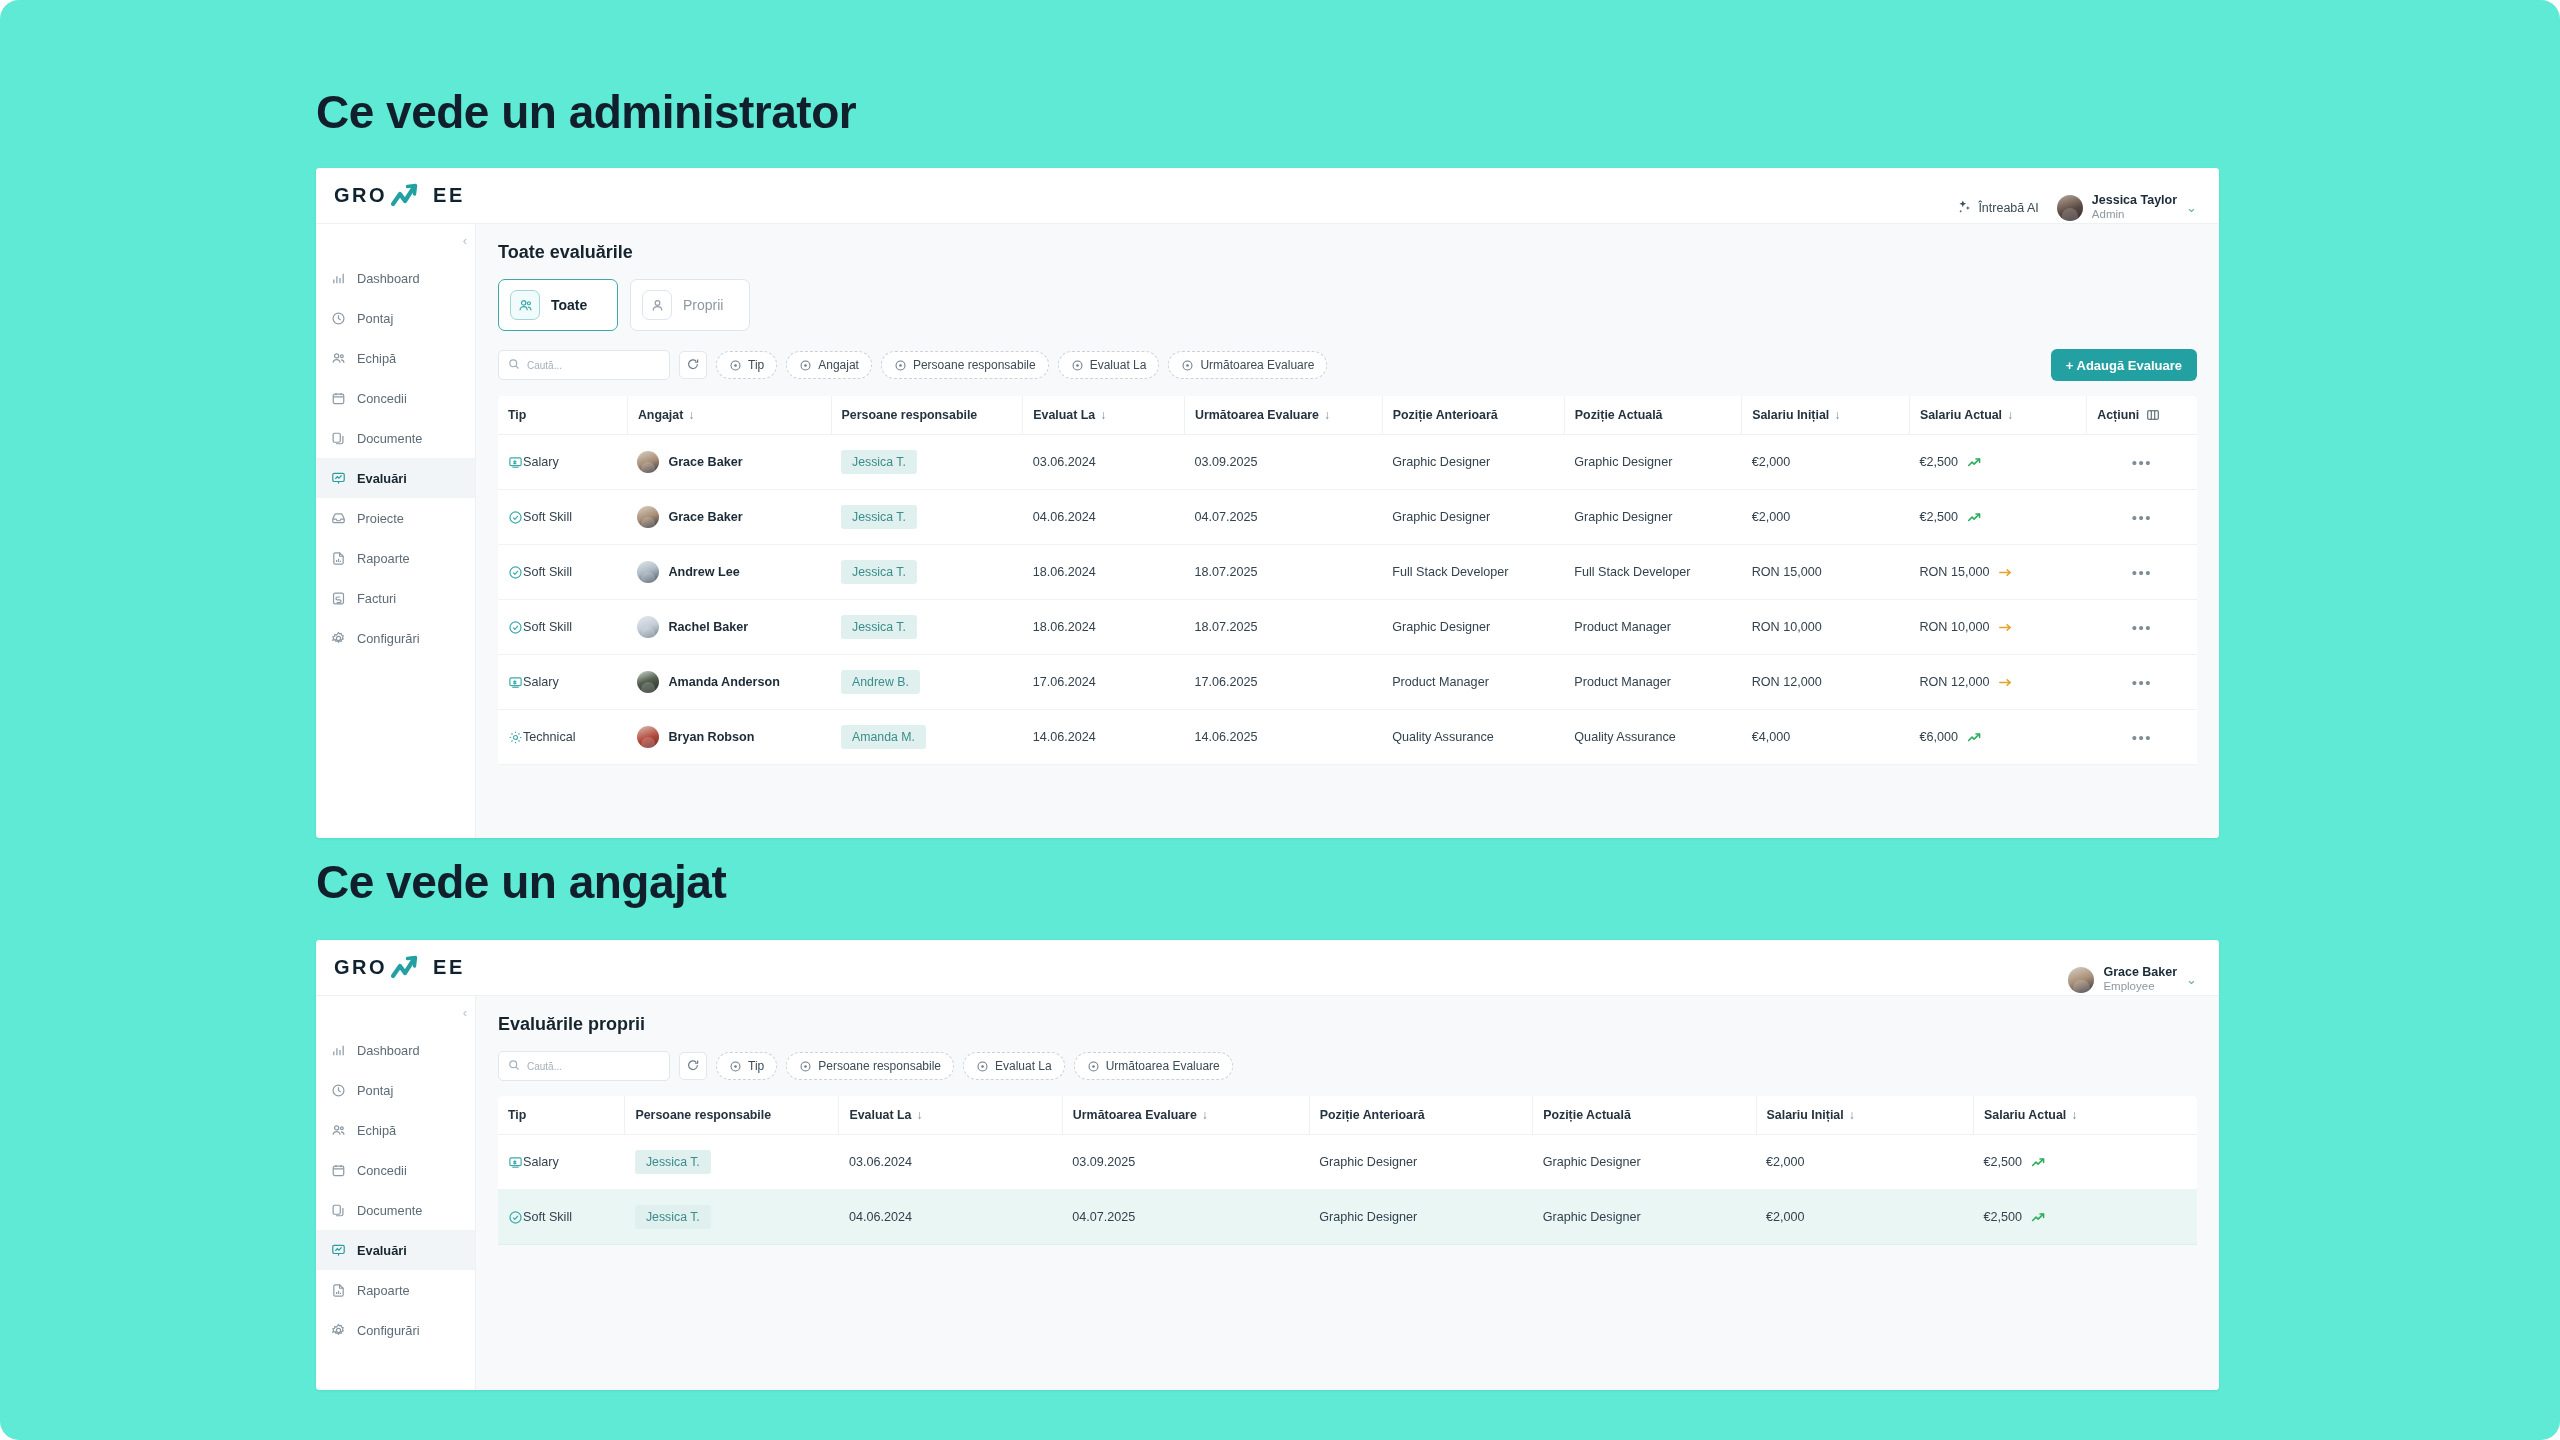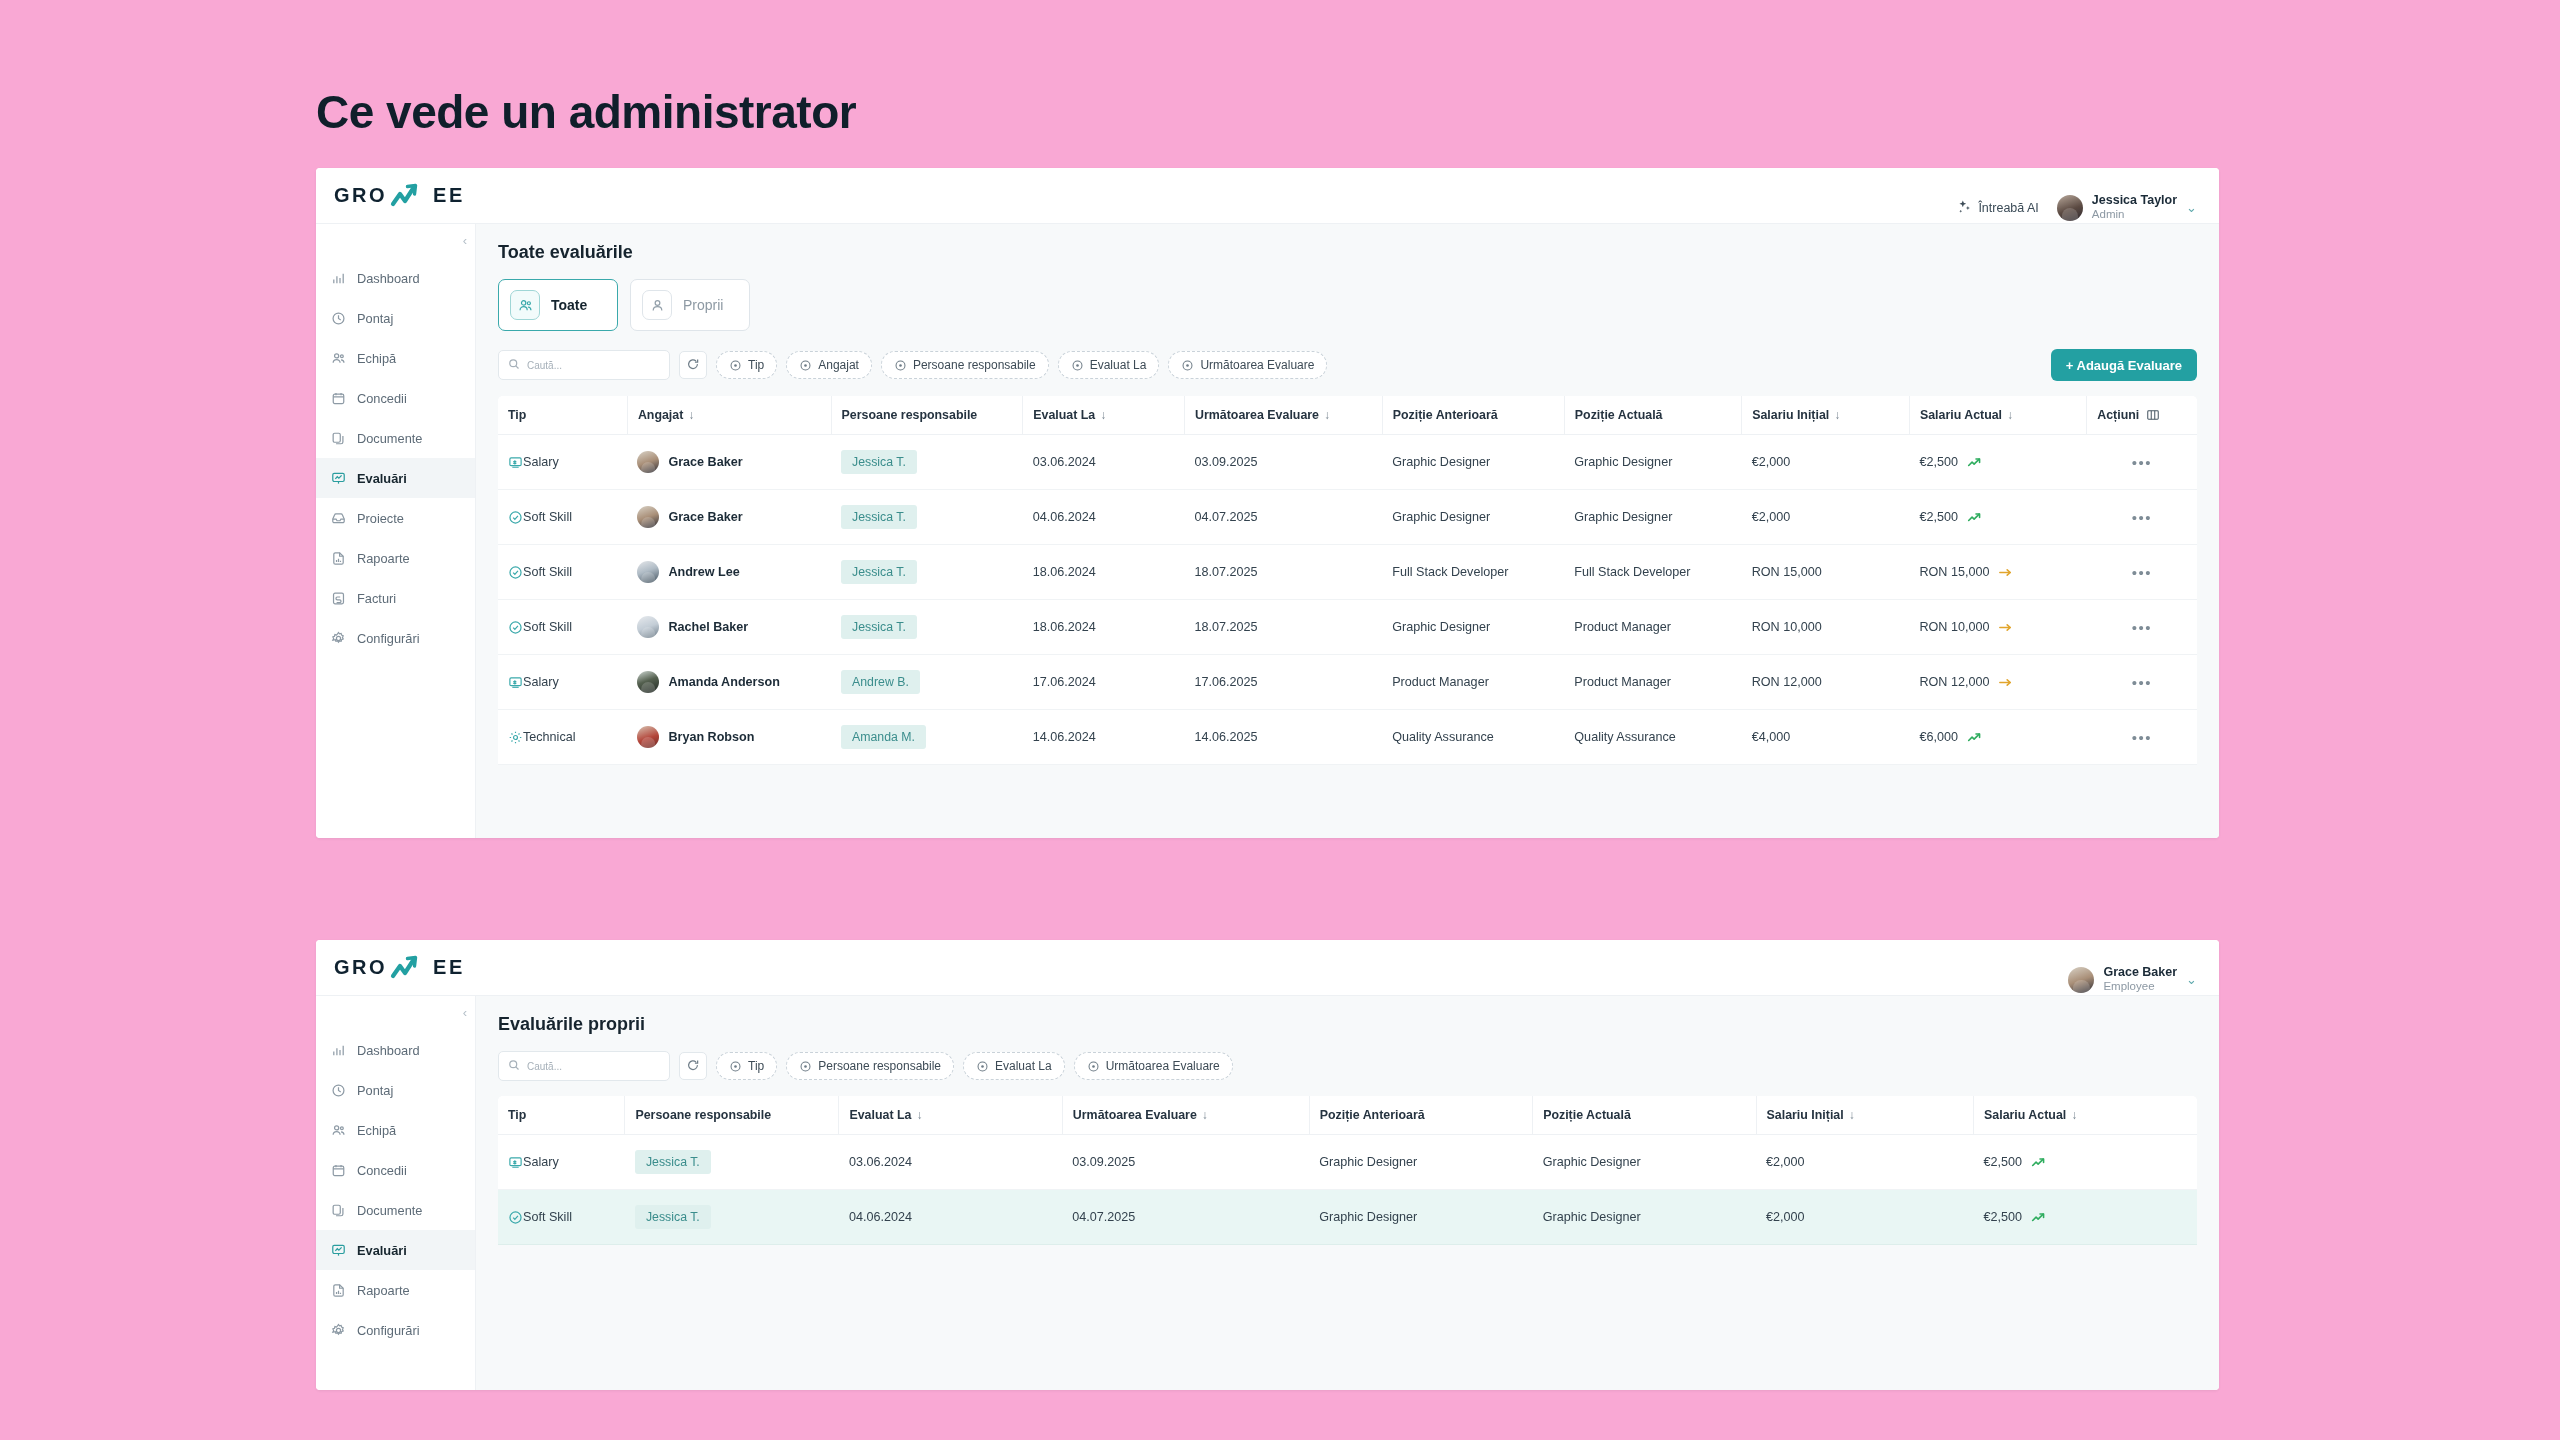--- a/index.html
+++ b/index.html
@@ -2,21 +2,21 @@
 <html><head>
 <meta charset="utf-8">
 <style>
   * { box-sizing: border-box; margin: 0; padding: 0; }
   html, body {
     width: 2560px; height: 1440px;
     background: #ffffff;
     font-family: "Liberation Sans", sans-serif;
     overflow: hidden;
   }
-  .page { position: relative; width: 2560px; height: 1440px; background:#f9a8d4; }
+  .page { position: relative; width: 2560px; height: 1440px; background:#5eead4;border-radius:19px; }
 
   .section-title {
     font-size: 46px;
     font-weight: bold;
     color: #101f2b;
     letter-spacing: -0.5px;
   }
 
   
   .app {
@@ -670,20 +670,21 @@
                   </td>
                   <td style="text-align:center;"><span class="dots">•••</span></td>
                 </tr>
               </tbody>
           </table>
         </div>
       </div>
     </div>
   </div>
 
+  <div class="section-title" style="position:absolute;left:316px;top:855px;">Ce vede un angajat</div>
 
   <div class="app" id="emp-app" style="left:316px;top:940px;width:1903px;height:450px;">
 
     <div class="app-topbar">
       <div class="logo">
         <span>GRO</span>
         <span class="logo-mark">
           <svg viewBox="0 0 40 26" width="40" height="26">
             <path d="M3 21 L10 11 L15 18 L24 4" stroke="#23a0a2" stroke-width="4.2" fill="none" stroke-linecap="round" stroke-linejoin="round"></path>
             <path d="M17.5 3.5 L25.5 2.5 L24.5 11" stroke="#23a0a2" stroke-width="3.4" fill="none" stroke-linecap="round" stroke-linejoin="round"></path>

